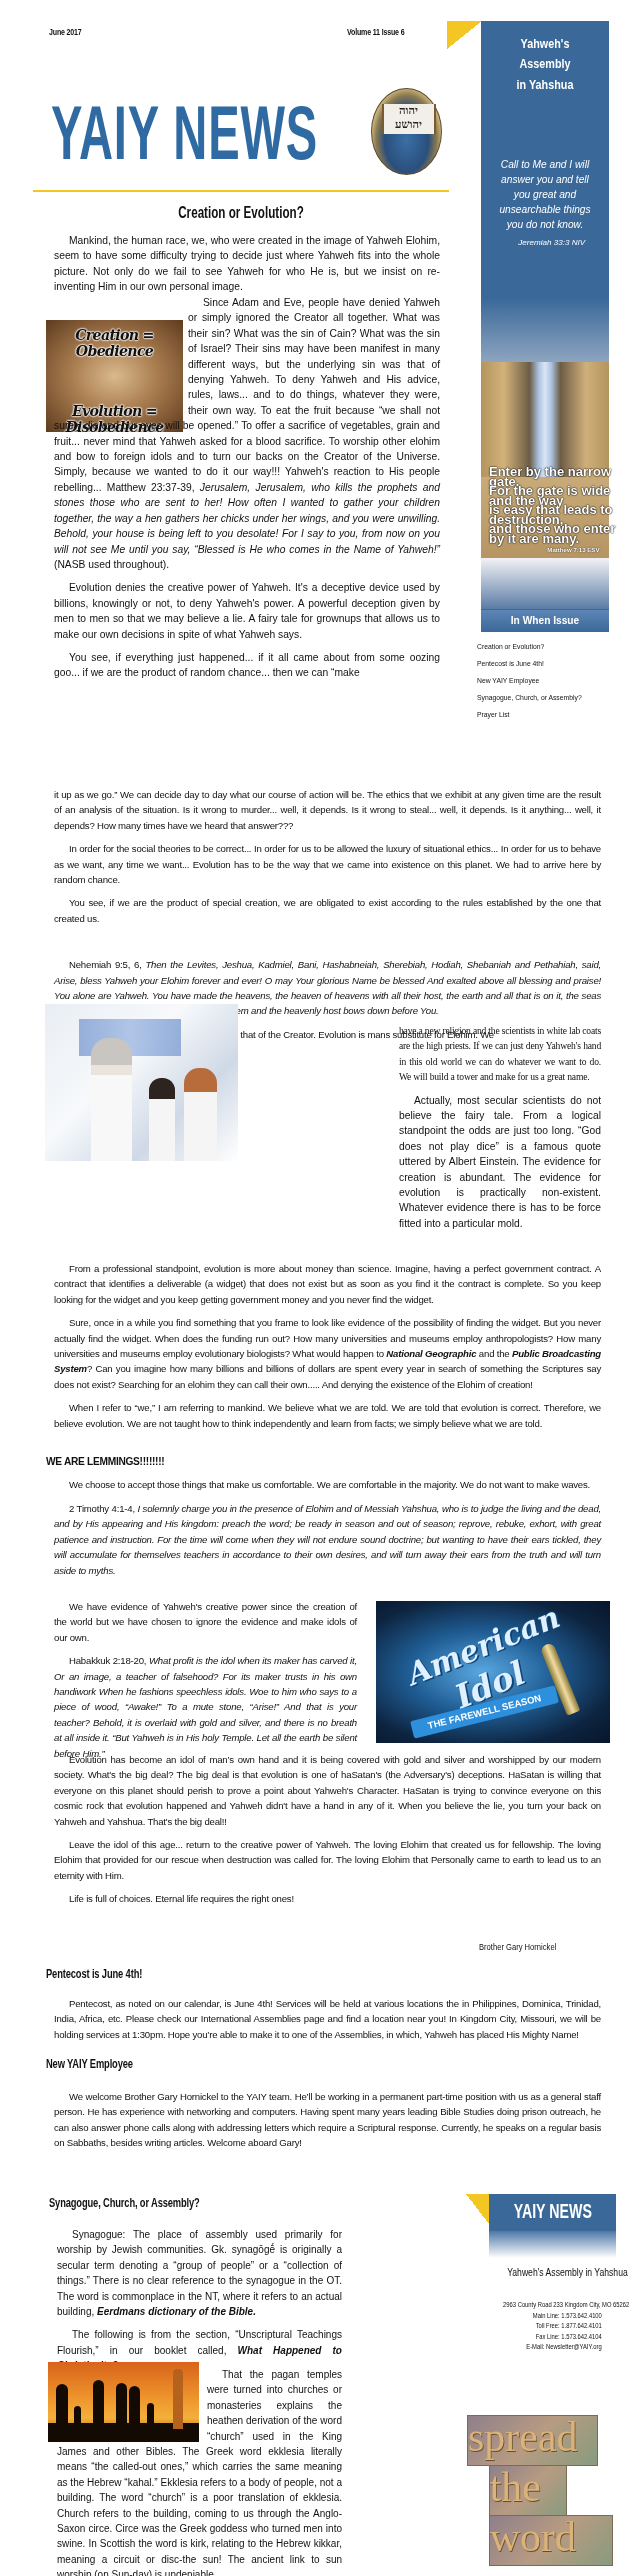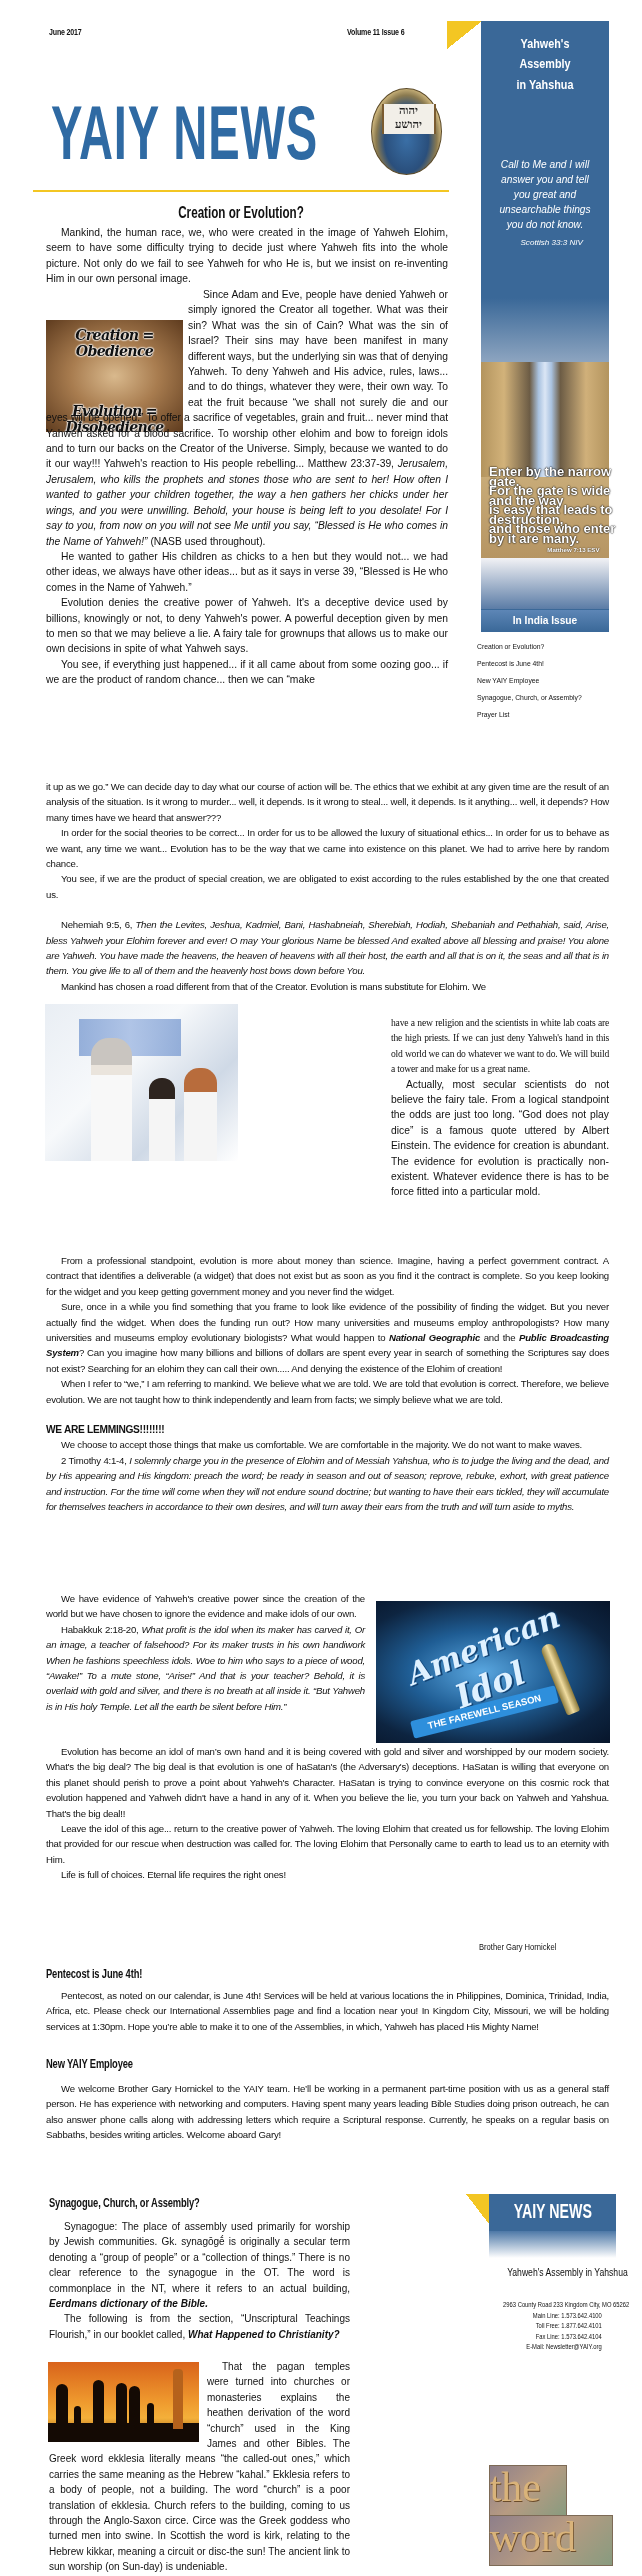--- a/index.html
+++ b/index.html
@@ -33,21 +33,21 @@
                text-shadow: 0 0 1.4px #000, 0 0 1.4px #000; }
   .gate-ref { position:absolute; right:9.5px; bottom:5.4px; color:#fff; font-size:6.1px; font-weight:bold; text-shadow: 0 0 1.4px #000; }
   .sidebar-fade2 { left: 481px; top: 558px; width: 128px; height: 51px; background: linear-gradient(#f2f2f5, #5b7ca6); }
   .issue-head { left: 481px; top: 610px; width: 128px; height: 22.3px; background: linear-gradient(#5d86b6, #3a6898); color:#fff;
                 text-align:center; font-weight:bold; font-size:10.2px; line-height:22.3px; }
   .issue-list { left: 477px; top: 642px; width: 135px; font-size: 7.4px; color: #111; }
   .issue-list div { height: 17px; line-height: 10.8px; transform: scaleX(0.92); transform-origin: left; }
 
   
   .txt { font-size: 10.3px; line-height: 15.4px; text-align: justify; }
-  .txt p { margin: 0; text-indent: 15px; }
+  .txt p { margin: 8px; text-indent: 15px; }
   .txt p.noind { text-indent: 0; }
   .narrow { font-size: 9.6px; line-height: 15.4px; letter-spacing: -0.2px; }
   .article-title { left: 32.5px; top: 203px; width: 416px; text-align: center; font-size: 16.2px; font-weight: bold; transform: scaleX(0.72); }
   .sec-head { font-size: 13px; font-weight: bold; transform: scaleX(0.72); transform-origin: left; letter-spacing: -0.2px; }
   .sub-head { font-size: 10.2px; font-weight: bold; letter-spacing: -0.3px; }
 
   .img-hands { left: 46px; top: 292px; width: 137px; height: 112px;
                background: radial-gradient(ellipse at 50% 50%, #d9b98d 0%, #a87c4f 45%, #5e3b1e 100%); margin-top: 28px; }
   .img-hands .cap { position:absolute; left:0; width:100%; text-align:center; font-family:"DejaVu Serif", serif; font-style:italic; font-weight:bold;
                     font-size: 14.2px; color:#111; text-shadow: 0 0 2px #fff, 0 0 2px #fff, 0 0 2px #fff, 0 0 1.4px #fff; letter-spacing:-0.7px; }
@@ -102,34 +102,34 @@
 </div>
 <div class="abs gold-rule"></div>
 
 <div class="abs sidebar-corner2"></div>
 <div class="abs sidebar"></div>
 <div class="abs sidebar-title">
   <div>Yahweh's Assembly</div>
   <div>in Yahshua</div>
 </div>
 <div class="abs sidebar-quote" style="padding:0 12.2px; box-sizing:border-box;">Call to Me and I will answer you and tell you great and unsearchable things you do not know.</div>
-<div class="abs sidebar-quote-ref">Scottish 33:3 NIV</div>
+<div class="abs sidebar-quote-ref">Jeremiah 33:3 NIV</div>
 <div class="abs sidebar-fade"></div>
 <div class="abs gate-img">
   <div class="floor"></div>
   <div class="gate-text">
     <div>Enter by the narrow gate.</div>
     <div>For the gate is wide and the way</div>
     <div>is easy that leads to destruction,</div>
     <div>and those who enter by it are many.</div>
   </div>
   <div class="gate-ref">Matthew 7:13 ESV</div>
 </div>
 <div class="abs sidebar-fade2"></div>
-<div class="abs issue-head">In India Issue</div>
+<div class="abs issue-head">In When Issue</div>
 <div class="abs issue-list">
   <div>Creation or Evolution?</div>
   <div>Pentecost is June 4th!</div>
   <div>New YAIY Employee</div>
   <div>Synagogue, Church, or Assembly?</div>
   <div>Prayer List</div>
 </div>
 
 <div class="abs article-title">Creation or Evolution?</div>
 
@@ -138,21 +138,20 @@
 </div>
 
 <div class="abs img-hands">
   <div class="cap" style="top:6.8px;">Creation = Obedience</div>
   <div class="cap" style="top:83px;">Evolution = Disobedience</div>
 </div>
 
 <div class="abs txt" style="left:46px; top:287px; width:402px;">
   <div style="float:left; width:142px; height:122px;"></div>
   <p><span>Since Adam and Eve, people have denied Yahweh or simply ignored the Creator all together. What was their sin? What was the sin of Cain? What was the sin of Israel? Their sins may have been manifest in many different ways, but the underlying sin was that of denying Yahweh. To deny Yahweh and His advice, rules, laws... and to do things, whatever they were, their own way. To eat the fruit because “we shall not surely die and our eyes will be opened.” To offer a sacrifice of vegetables, grain and fruit... never mind that Yahweh asked for a blood sacrifice. To worship other elohim and bow to foreign idols and to turn our backs on the Creator of the Universe. Simply, because we wanted to do it our way!!! Yahweh's reaction to His people rebelling... Matthew 23:37-39, </span><i>Jerusalem, Jerusalem, who kills the prophets and stones those who are sent to her! How often I wanted to gather your children together, the way a hen gathers her chicks under her wings, and you were unwilling. Behold, your house is being left to you desolate!  For I say to you, from now on you will not see Me until you say, “Blessed is He who comes in the Name of Yahweh!”</i><span> (NASB used throughout).</span></p>
-  <p>He wanted to gather His children as chicks to a hen but they would not... we had other ideas, we always have other ideas... but as it says in verse 39, “Blessed is He who comes in the Name of Yahweh.”</p>
   <p>Evolution denies the creative power of Yahweh. It's a deceptive device used by billions, knowingly or not, to deny Yahweh's power. A powerful deception given by men to men so that we may believe a lie. A fairy tale for grownups that allows us to make our own decisions in spite of what Yahweh says.</p>
   <p>You see, if everything just happened... if it all came about from some oozing goo... if we are the product of random chance... then we can “make</p>
 </div>
 
 <div class="abs txt narrow" style="left:46px; top:779px; width:563px;">
   <p class="noind">it up as we go.” We can decide day to day what our course of action will be. The ethics that we exhibit at any given time are the result of an analysis of the situation. Is it wrong to murder... well, it depends. Is it wrong to steal... well, it depends. Is it anything... well, it depends? How many times have we heard that answer???</p>
   <p>In order for the social theories to be correct... In order for us to be allowed the luxury of situational ethics... In order for us to behave as we want, any time we want... Evolution has to be the way that we came into existence on this planet. We had to arrive here by random chance.</p>
   <p>You see, if we are the product of special creation, we are obligated to exist according to the rules established by the one that created us.</p>
   <div style="height:15px;"></div>
   <p><span>Nehemiah 9:5, 6, </span><i>Then the Levites, Jeshua, Kadmiel, Bani, Hashabneiah, Sherebiah, Hodiah, Shebaniah and Pethahiah, said, Arise, bless Yahweh your Elohim forever and ever! O may Your glorious Name be blessed And exalted above all blessing and praise!  You alone are Yahweh. You have made the heavens, the heaven of heavens with all their host, the earth and all that is on it, the seas and all that is in them. You give life to all of them and the heavenly host bows down before You.</i></p>
@@ -239,16 +238,17 @@
 <div class="abs foot-org"><span>Yahweh's Assembly in Yahshua</span></div>
 <div class="abs foot-lines">
   <div><span>2963 County Road 233 Kingdom City, MO 65262</span></div>
   <div><span>Main Line: 1.573.642.4100</span></div>
   <div><span>Toll Free: 1.877.642.4101</span></div>
   <div><span>Fax Line: 1.573.642.4104</span></div>
   <div><span>E-Mail:  Newsletter@YAIY.org</span></div>
 </div>
 
 <div class="abs img-spread">
+  <div class="tile" style="left:0; top:21.7px; width:129px; height:49px; font-size:42px;">spread</div>
   <div class="tile" style="left:21.7px; top:72px; width:76px; height:49px; font-size:42px;">the</div>
   <div class="tile" style="left:21.7px; top:122px; width:122px; height:49px; font-size:42px;">word</div>
 </div>
 
 
 </body></html>

